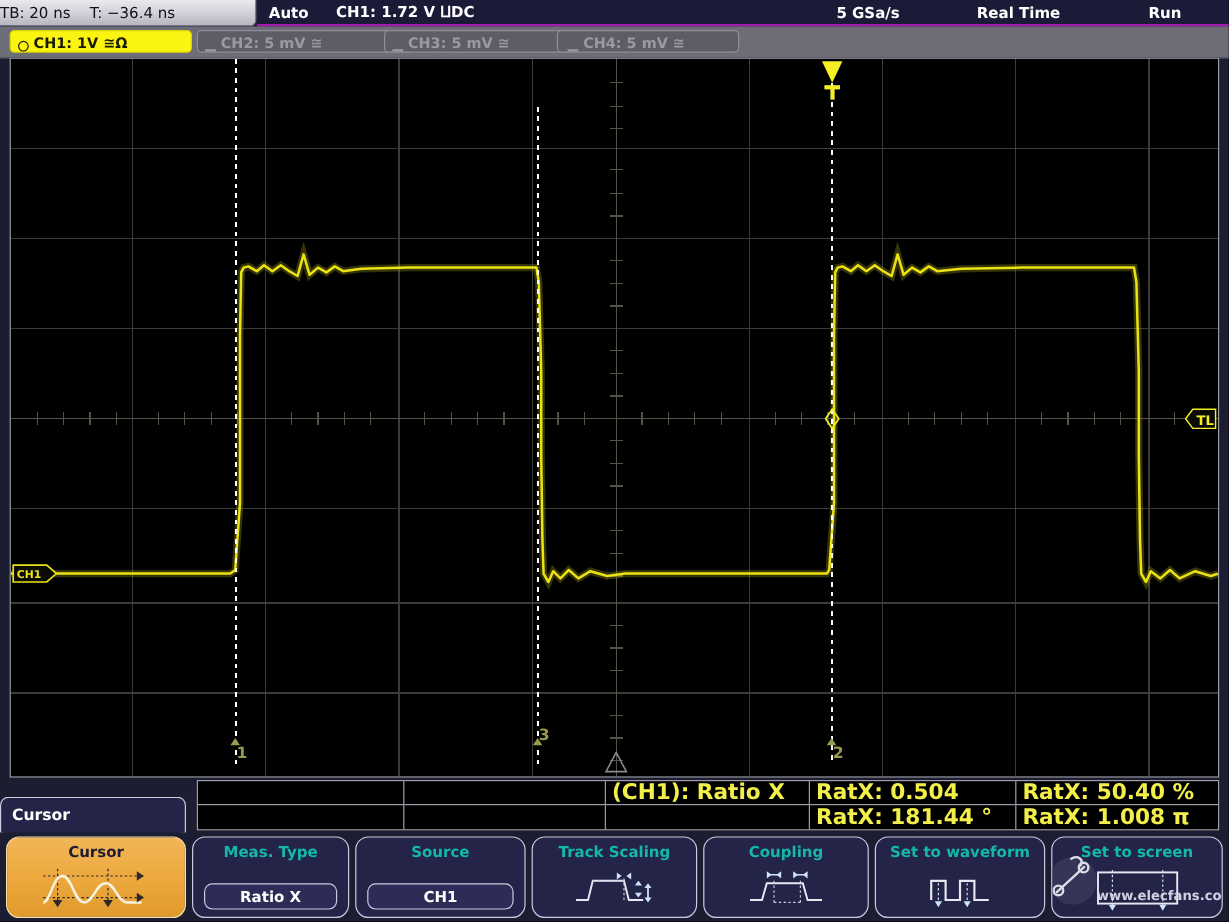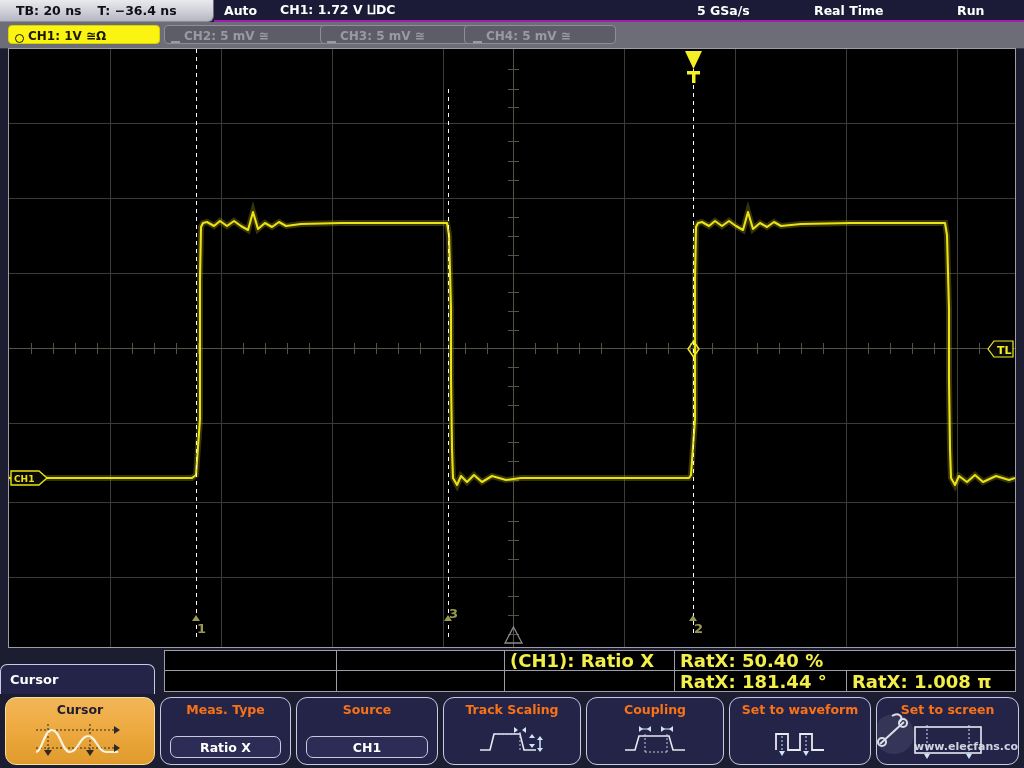--- a/index.html
+++ b/index.html
@@ -32,22 +32,22 @@
   .topbar-left {
     width: 214px;
     background: linear-gradient(180deg,#e9e9ee 0%, #cfcfd8 55%, #b6b6c2 100%);
     border-bottom: 1px solid #8c8c99;
     border-right: 1px solid #6c6c7a;
     border-radius: 0 0 6px 0;
     display: flex;
     align-items: center;
     color: #101018;
     font-size: 12.5px;
-    font-weight: bold;
-    padding-left: 16px;
+    font-weight: normal;
+    padding-left: 0;
     box-sizing: border-box;
   }
   .topbar-left .tb-item { margin-right: 16px; white-space: nowrap; }
   .topbar-right {
     flex: 1;
     background: #1b1b38;
     border-bottom: 2px solid #a21caf;
     display: flex;
     align-items: center;
     color: #ffffff;
@@ -207,21 +207,21 @@
   .softkey.highlight {
     background: linear-gradient(180deg,#f2b657 0%, #eda93f 50%, #e09a2c 100%);
     border: 1px solid #f7dfa8;
   }
   .sk-label {
     position: absolute;
     left: 0; right: 0; top: 4px;
     text-align: center;
     font-size: 12.5px;
     font-weight: bold;
-    color: #f97316;
+    color: #14b8a6;
     white-space: nowrap;
   }
   .softkey.highlight .sk-label { color: #1d1d32; }
   .sk-value {
     position: absolute;
     left: 9px; right: 9px; bottom: 6px;
     height: 22px;
     border-radius: 7px;
     border: 1px solid #c9c9e0;
     background: #2c2c56;
@@ -469,20 +469,21 @@
     <div class="cur-label" style="left:188px; top:572px;">1</div>
     <div class="cur-label" style="left:440px; top:557px;">3</div>
     <div class="cur-label" style="left:685px; top:572px;">2</div>
   </div>
 
   <div class="meas">
     <div class="meas-row r1">
       <div class="meas-cell mc-a"></div>
       <div class="meas-cell mc-b"></div>
       <div class="meas-cell mc-c">(CH1): Ratio X</div>
+      <div class="meas-cell mc-d">RatX: 0.504</div>
       <div class="meas-cell mc-e">RatX: 50.40 %</div>
     </div>
     <div class="meas-row r2">
       <div class="meas-cell mc-a"></div>
       <div class="meas-cell mc-b"></div>
       <div class="meas-cell mc-c"></div>
       <div class="meas-cell mc-d">RatX: 181.44 °</div>
       <div class="meas-cell mc-e">RatX: 1.008 π</div>
     </div>
   </div>

